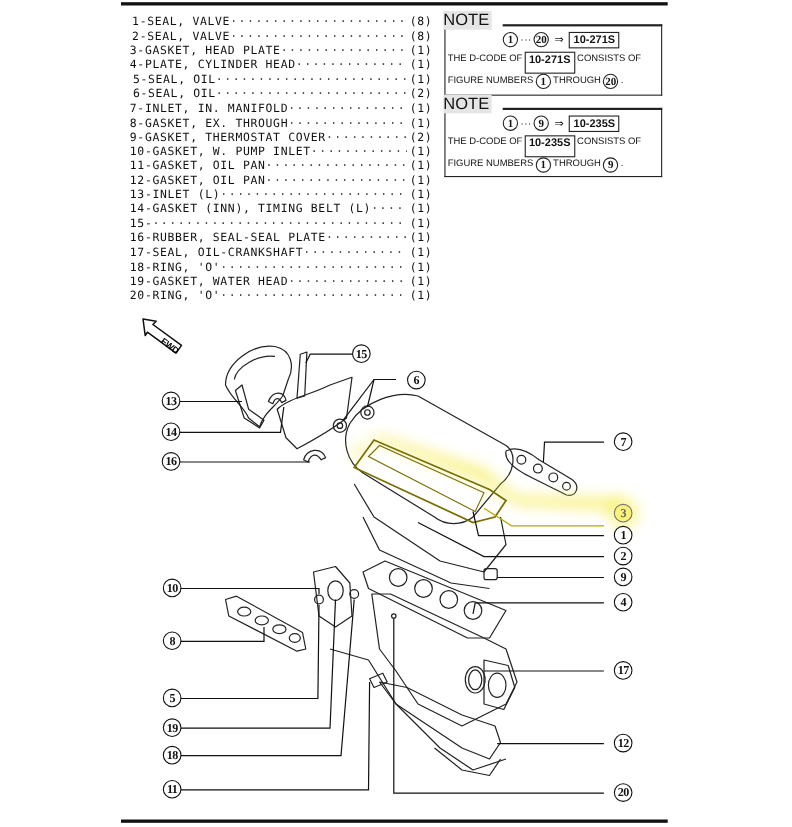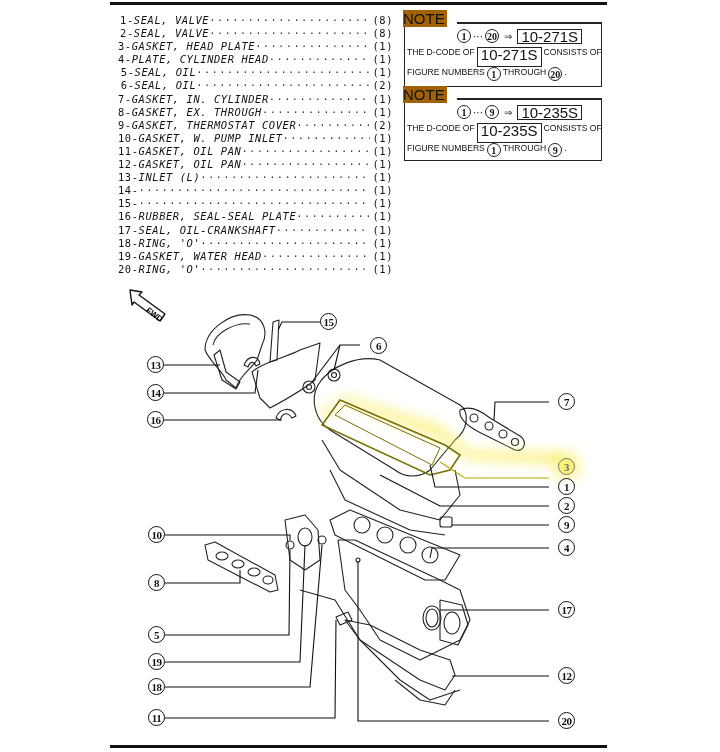--- a/index.html
+++ b/index.html
@@ -7,37 +7,37 @@
          font-family:"Liberation Sans", sans-serif; color:#111; }
   .rule { position:absolute; left:110px; width:497px; height:3px; background:#111; }
   .rule.top { top:2px; }
   .rule.bottom { top:745px; }
 
   .parts-list { position:absolute; left:118px; top:14px; width:275px;
                 font-family:"DejaVu Sans Mono", monospace; font-size:10.4px;
                 letter-spacing:0.6px; line-height:13.1px; }
   .part-row { display:flex; white-space:nowrap; position:relative; }
   .part-row .num { width:17px; text-align:right; }
-  .part-row .name { flex:0 0 auto;font-style:italic; }
+  .part-row .name { flex:0 0 auto; }
   .part-row .dots { flex:1 1 auto; overflow:hidden; color:#333; letter-spacing:1.4px; }
   .part-row .qty { flex:0 0 auto; padding-left:2px; }
   .part-row.hl::before { content:""; position:absolute; left:-6px; top:-2px; width:190px; height:17px;
       background:radial-gradient(ellipse at center, rgba(250,240,80,0.75) 0%, rgba(250,240,80,0.45) 55%, rgba(255,255,255,0) 100%);
       z-index:-1; }
 
   .note { position:absolute; left:404px; width:196px; border:1.5px solid #222; border-top:none;
           font-size:8.6px; }
-  .note .cap { position:absolute; top:-12px; left:-2px; font-size:15px; background:#a16207; padding-right:2px; }
+  .note .cap { position:absolute; top:-12px; left:-2px; font-size:15px; background:#e5e5e5; padding-right:2px; }
   .note .topline { position:absolute; top:0; left:52px; right:-1px; height:1.5px; background:#222; }
   .note .row1 { display:flex; align-items:center; justify-content:flex-start; padding-left:50px; height:22px; margin-top:3px; font-size:10px; }
   .note .row { height:20px; display:flex; padding-left:2px; white-space:nowrap; }
   .circ { display:inline-flex; align-items:center; justify-content:center; width:14px; height:14px;
           border:1.5px solid #222; border-radius:50%; font-family:"Liberation Serif", serif;
           font-weight:bold; font-size:10px; margin:0 2px; box-sizing:border-box; }
-  .box { display:inline-block; border:1.3px solid #222; padding:0 3px; font-size:15px; line-height:13px; margin:0 2px; }
+  .box { display:inline-block; border:1.3px solid #222; padding:0 3px; font-size:10px; line-height:13px; margin:0 2px;font-weight:bold; }
   .note1 { top:22px; height:64px; }
   .note2 { top:98px; height:62px; }
 
   svg.diagram { position:absolute; left:0; top:0; }
   .callout { position:absolute; width:17px; height:17px; border:1.6px solid #111; border-radius:50%;
              box-sizing:border-box; display:flex; align-items:center; justify-content:center;
              font-family:"Liberation Serif", serif; font-weight:bold; font-size:11px; background:#fff; letter-spacing:-0.5px; }
   .callout.hl { background:#fbf27a; border-color:#777; color:#666; box-shadow:0 0 12px 6px rgba(250,240,90,0.55); }
   .fwd { position:absolute; left:128px; top:288px; }
 </style>
@@ -85,21 +85,21 @@
     <div class="part-row">
       <span class="num">6</span>
       <span>-</span>
       <span class="name">SEAL, OIL</span>
       <span class="dots">········································</span>
       <span class="qty">(2)</span>
     </div>
     <div class="part-row">
       <span class="num">7</span>
       <span>-</span>
-      <span class="name">GASKET, IN. CYLINDER</span>
+      <span class="name">INLET, IN. MANIFOLD</span>
       <span class="dots">········································</span>
       <span class="qty">(1)</span>
     </div>
     <div class="part-row">
       <span class="num">8</span>
       <span>-</span>
       <span class="name">GASKET, EX. THROUGH</span>
       <span class="dots">········································</span>
       <span class="qty">(1)</span>
     </div>
@@ -134,20 +134,21 @@
     <div class="part-row">
       <span class="num">13</span>
       <span>-</span>
       <span class="name">INLET (L)</span>
       <span class="dots">········································</span>
       <span class="qty">(1)</span>
     </div>
     <div class="part-row">
       <span class="num">14</span>
       <span>-</span>
+      <span class="name">GASKET (INN), TIMING BELT (L)</span>
       <span class="dots">········································</span>
       <span class="qty">(1)</span>
     </div>
     <div class="part-row">
       <span class="num">15</span>
       <span>-</span>
       <span class="dots">········································</span>
       <span class="qty">(1)</span>
     </div>
     <div class="part-row">

